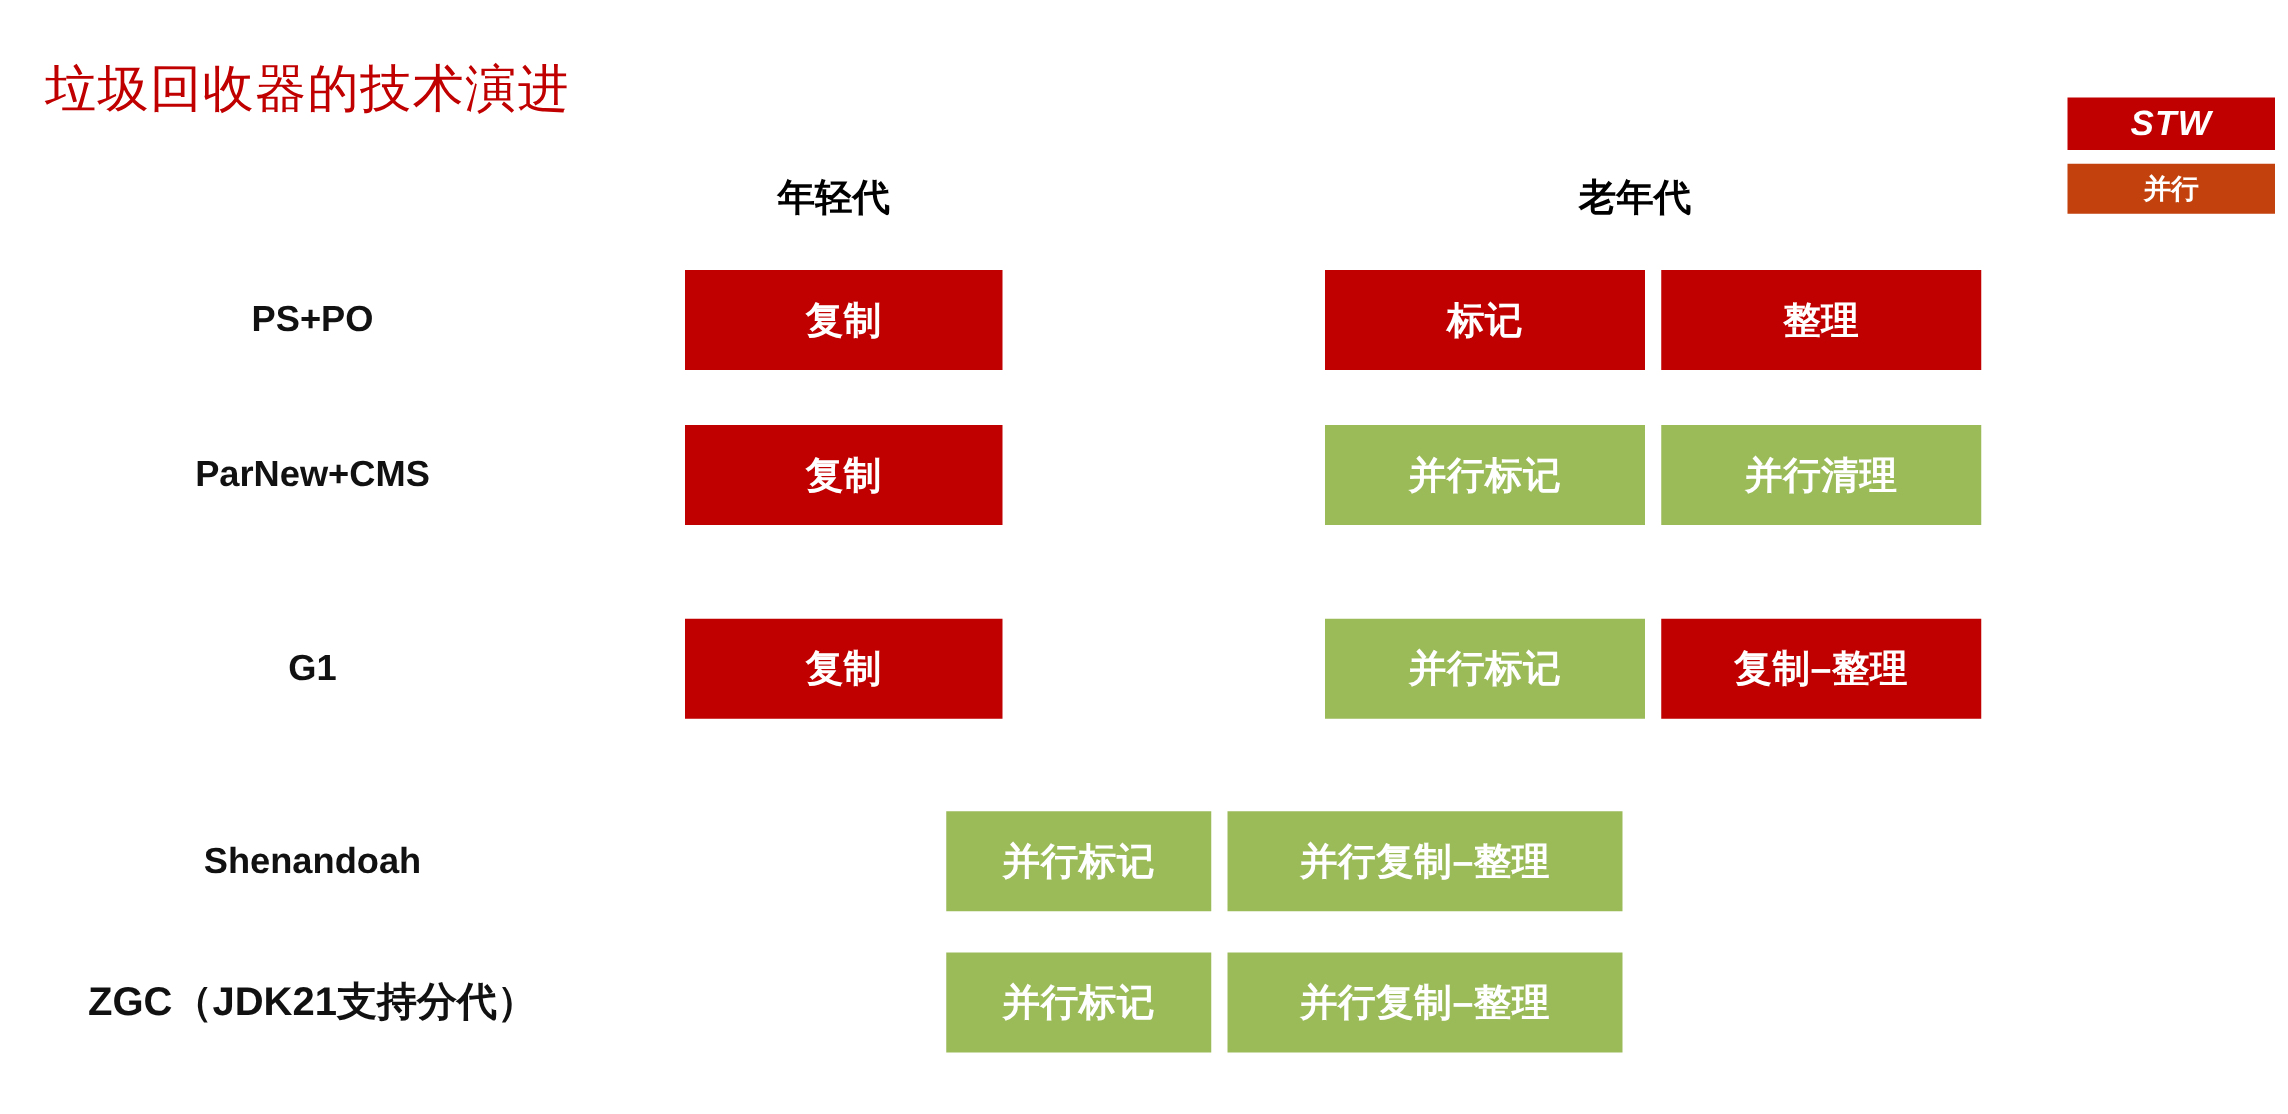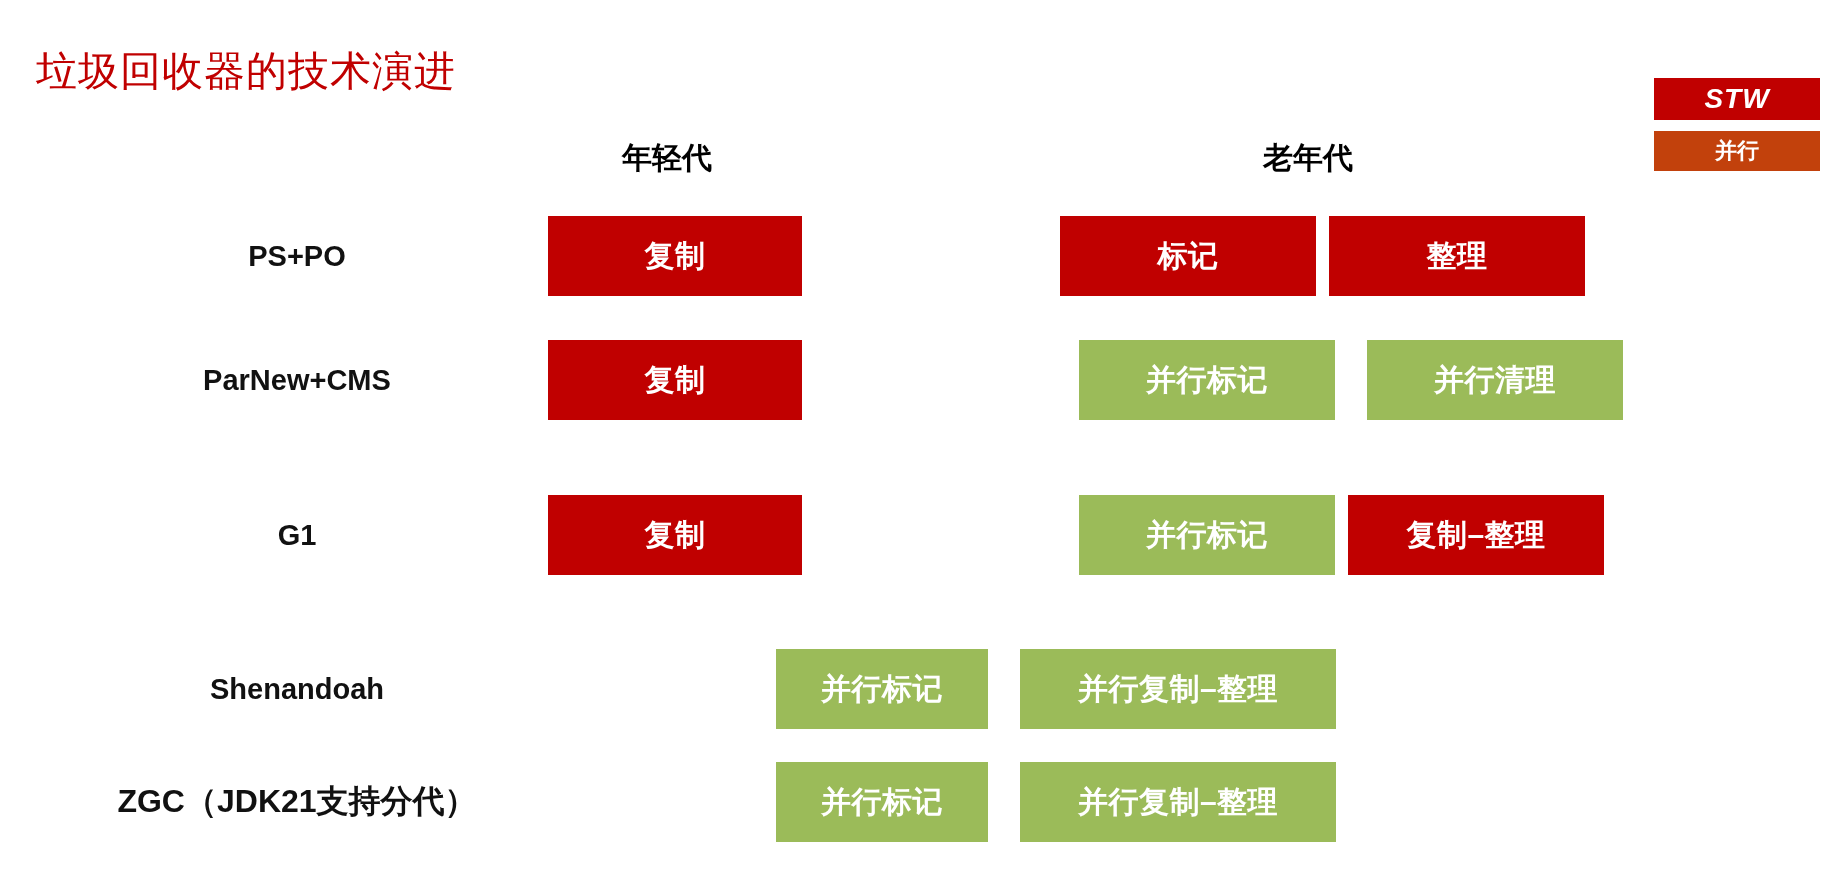--- a/index.html
+++ b/index.html
@@ -88,21 +88,20 @@
     width: 500px;
     top: 0;
     height: 96px;
     display: flex;
     align-items: center;
     justify-content: center;
     font-size: 29px;
     font-weight: 700;
     color: #111111;
     white-space: nowrap;
-    padding-left: 47px;
   }
   .row-label.small { font-size: 32px; }
 
   .cells {
     position: absolute;
     top: 0;
     height: 96px;
   }
   .cells.young { left: 548px; }
   .cells.old   { left: 1060px; }
@@ -121,21 +120,21 @@
     align-items: center;
     justify-content: center;
     color: #ffffff;
     font-size: 30px;
     font-weight: 700;
     box-sizing: border-box;
     letter-spacing: 0.5px;
     white-space: nowrap;
   }
   .cell.stw { background: #C00000; }
-  .cell.par { background: #9BBB59; margin-left: 19px; }
+  .cell.par { background: #9BBB59; }
 
   .w-238 { width: 254px; }
   .w-242 { width: 256px; }
   .w-212 { width: 212px; }
   .w-262 { width: 316px; }
 </style>
 </head>
 <body>
 
 <div id="slide">

